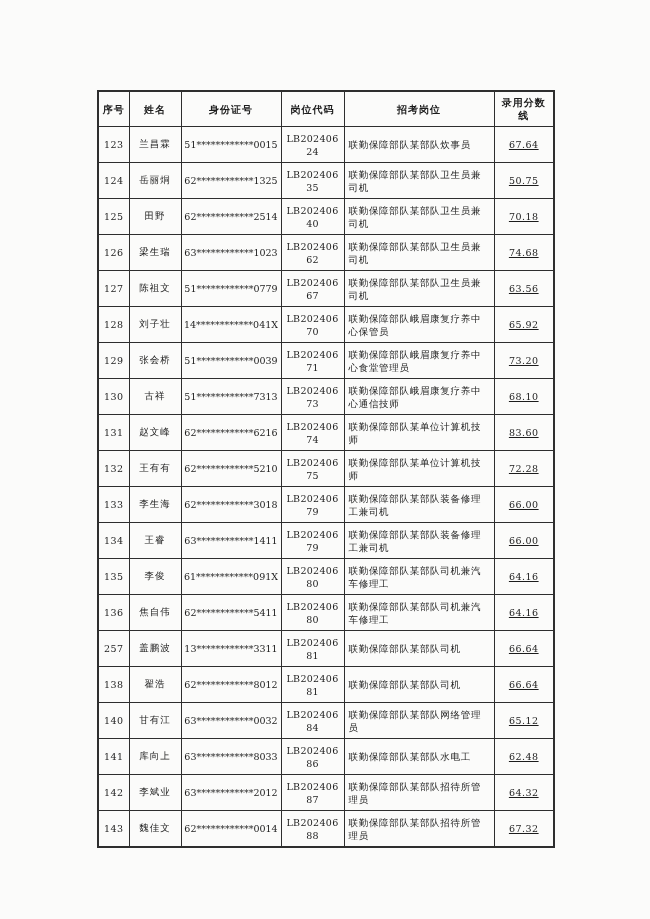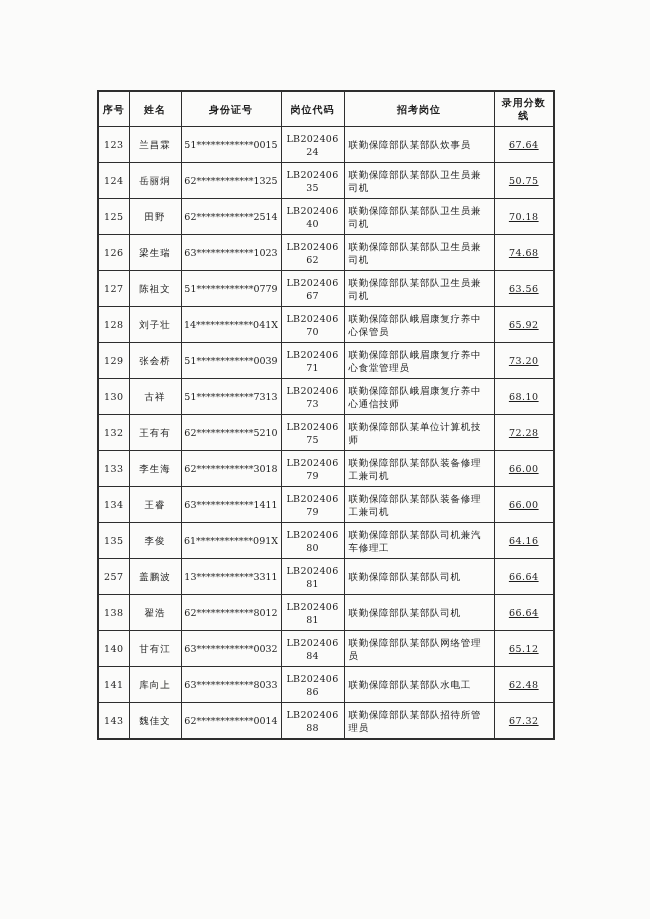--- a/index.html
+++ b/index.html
@@ -43,21 +43,21 @@
   .score-table th {
     font-weight: bold;
     font-size: 10px;
     letter-spacing: 1px;
     height: 30px;
   }
   .score-table td {
     font-size: 9.5px;
   }
   td.col-index { letter-spacing: 0.5px; }
-  td.col-name { letter-spacing: 1px; }
+  td.col-name { letter-spacing: 1px; font-family: Liberation Mono, monospace; }
   td.col-id_number { letter-spacing: 0; font-size: 9.5px; }
   td.col-job_code { letter-spacing: 0.3px; margin-top: 28px; }
   td.col-job_title {
     text-align: left;
     padding: 2px 3px 2px 4px;
     letter-spacing: 0.7px;
   }
   td.col-score_line { letter-spacing: 0.5px; text-decoration: underline; }
 </style>
 </head>
@@ -142,20 +142,28 @@
         </tr>
         <tr>
           <td class="col-index">130</td>
           <td class="col-name">古祥</td>
           <td class="col-id_number">51************7313</td>
           <td class="col-job_code">LB20240673</td>
           <td class="col-job_title">联勤保障部队峨眉康复疗养中心通信技师</td>
           <td class="col-score_line">68.10</td>
         </tr>
         <tr>
+          <td class="col-index">131</td>
+          <td class="col-name">赵文峰</td>
+          <td class="col-id_number">62************6216</td>
+          <td class="col-job_code">LB20240674</td>
+          <td class="col-job_title">联勤保障部队某单位计算机技师</td>
+          <td class="col-score_line">83.60</td>
+        </tr>
+        <tr>
           <td class="col-index">132</td>
           <td class="col-name">王有有</td>
           <td class="col-id_number">62************5210</td>
           <td class="col-job_code">LB20240675</td>
           <td class="col-job_title">联勤保障部队某单位计算机技师</td>
           <td class="col-score_line">72.28</td>
         </tr>
         <tr>
           <td class="col-index">133</td>
           <td class="col-name">李生海</td>
@@ -174,20 +182,28 @@
         </tr>
         <tr>
           <td class="col-index">135</td>
           <td class="col-name">李俊</td>
           <td class="col-id_number">61************091X</td>
           <td class="col-job_code">LB20240680</td>
           <td class="col-job_title">联勤保障部队某部队司机兼汽车修理工</td>
           <td class="col-score_line">64.16</td>
         </tr>
         <tr>
+          <td class="col-index">136</td>
+          <td class="col-name">焦自伟</td>
+          <td class="col-id_number">62************5411</td>
+          <td class="col-job_code">LB20240680</td>
+          <td class="col-job_title">联勤保障部队某部队司机兼汽车修理工</td>
+          <td class="col-score_line">64.16</td>
+        </tr>
+        <tr>
           <td class="col-index">257</td>
           <td class="col-name">盖鹏波</td>
           <td class="col-id_number">13************3311</td>
           <td class="col-job_code">LB20240681</td>
           <td class="col-job_title">联勤保障部队某部队司机</td>
           <td class="col-score_line">66.64</td>
         </tr>
         <tr>
           <td class="col-index">138</td>
           <td class="col-name">翟浩</td>
@@ -206,20 +222,28 @@
         </tr>
         <tr>
           <td class="col-index">141</td>
           <td class="col-name">库向上</td>
           <td class="col-id_number">63************8033</td>
           <td class="col-job_code">LB20240686</td>
           <td class="col-job_title">联勤保障部队某部队水电工</td>
           <td class="col-score_line">62.48</td>
         </tr>
         <tr>
+          <td class="col-index">142</td>
+          <td class="col-name">李斌业</td>
+          <td class="col-id_number">63************2012</td>
+          <td class="col-job_code">LB20240687</td>
+          <td class="col-job_title">联勤保障部队某部队招待所管理员</td>
+          <td class="col-score_line">64.32</td>
+        </tr>
+        <tr>
           <td class="col-index">143</td>
           <td class="col-name">魏佳文</td>
           <td class="col-id_number">62************0014</td>
           <td class="col-job_code">LB20240688</td>
           <td class="col-job_title">联勤保障部队某部队招待所管理员</td>
           <td class="col-score_line">67.32</td>
         </tr>
       </tbody>
   </table>
 </div>

